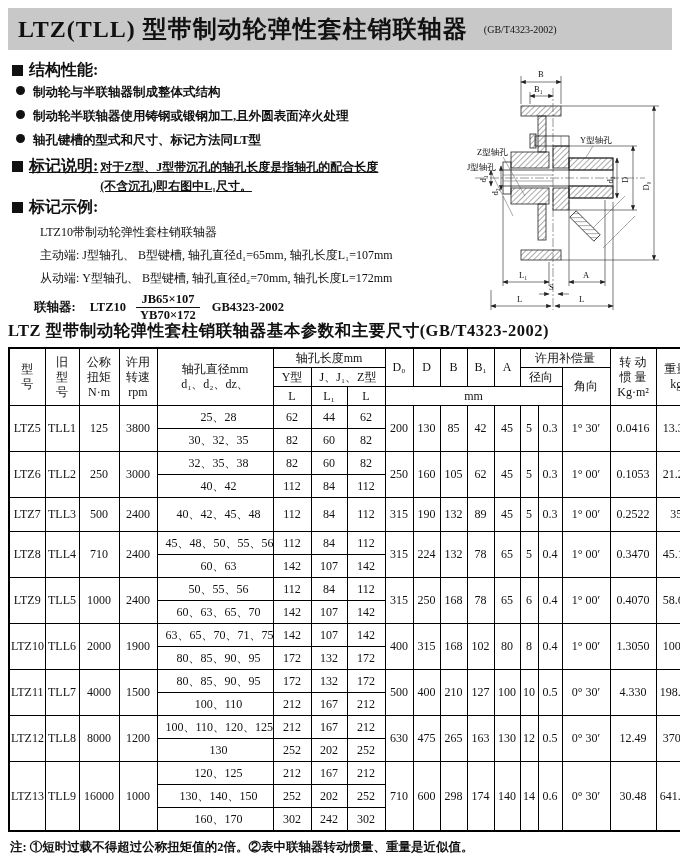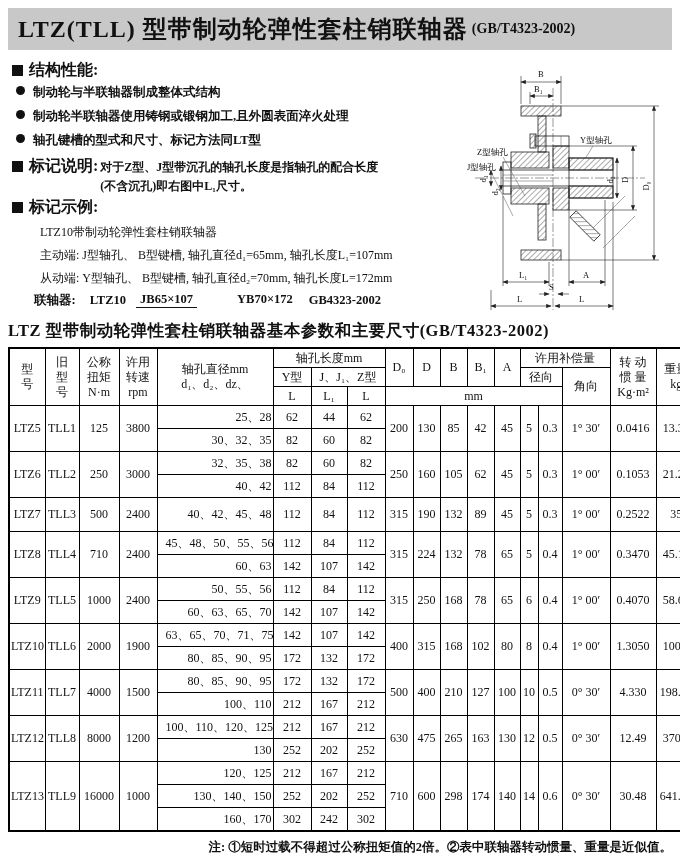--- a/index.html
+++ b/index.html
@@ -7,57 +7,57 @@
     width:680px;height:866px;box-sizing:border-box;position:relative;
     background:#fff;padding:8px 8px 0 8px;
     font-family:"Liberation Serif","DejaVu Serif",serif;color:#111;
   }
   
   .title-bar{
     background:#c8c8c8;height:42px;display:flex;align-items:center;
     padding:0 10px;margin-bottom:8px;
   }
   .title-main{font-size:24px;font-weight:bold;letter-spacing:1px;}
-  .title-paren{font-size:14px;font-weight:bold;margin-left:4px;white-space:nowrap;}
+  .title-paren{font-size:10px;font-weight:normal;margin-left:16px;white-space:nowrap;}
   
   .content{display:flex;height:256px;}
   .left-col{flex:1;min-width:0;padding-left:4px;}
   .right-col{width:237px;flex:0 0 237px;position:relative;}
   .section-head{display:flex;align-items:center;font-size:16px;font-weight:bold;margin:2px 0 3px 0;}
   .sq{width:11px;height:11px;background:#111;margin-right:6px;flex:0 0 11px;}
   .bullet{display:flex;align-items:flex-start;font-size:12.5px;font-weight:bold;margin:0 0 7px 4px;}
   .dot{width:9px;height:9px;border-radius:50%;background:#111;margin:2px 8px 0 0;flex:0 0 9px;}
-  .note-row{display:flex;align-items:flex-start;margin:4px 0 2px 0;}
+  .note-row{display:flex;align-items:flex-start;margin:4px 0 2px 0;text-decoration:underline;}
   .note-row .section-head{margin:0;}
   .note-text{font-size:12px;font-weight:bold;white-space:pre-line;line-height:1.55;margin-left:2px;padding-top:2px;}
   .example-lines{margin-left:28px;font-size:12px;font-weight:normal;line-height:1.9;}
   .coupling-line{display:flex;align-items:center;margin-left:22px;font-size:12.5px;font-weight:bold;margin-top:2px;}
   .coupling-code{margin:0 10px 0 14px;font-family:"Liberation Serif",serif;}
-  .fraction{display:inline-flex;flex-direction:row;text-align:center;font-size:12.5px;line-height:1.25;margin-right:12px;gap:36px;}
+  .fraction{display:inline-flex;flex-direction:column;text-align:center;font-size:12.5px;line-height:1.25;margin-right:12px;}
   .fraction .num{border-bottom:1px solid #111;padding:0 4px;}
   .fraction .den{padding:0 4px;}
   
   svg .hatched{fill:url(#hatch);stroke:#222;stroke-width:0.8;}
   svg .outline{fill:none;stroke:#222;stroke-width:0.8;}
   svg .dim{stroke:#222;stroke-width:0.6;fill:none;}
   svg .thin{stroke:#555;stroke-width:0.5;fill:none;}
   svg .cl{stroke:#555;stroke-width:0.6;stroke-dasharray:9 2 2 2;fill:none;}
   svg text{font-size:8.5px;fill:#111;font-family:"Liberation Serif",serif;}
   
   .table-title{text-align:left;font-size:16.5px;font-weight:bold;margin:6px 0 5px 0;letter-spacing:0.5px;}
   table.spec{border-collapse:collapse;width:664px;table-layout:fixed;border:2px solid #000;}
   table.spec th,table.spec td{
     border:1px solid #000;text-align:center;font-size:12px;font-weight:normal;
     padding:0 1px;overflow:hidden;white-space:pre-line;line-height:1.25;
   }
   table.spec thead th{height:18px;}
   table.spec td{height:22px;}
   table.spec tr.single td{height:33px;}
-  table.spec td.left{text-align:right;padding-left:8px;white-space:nowrap;}
-  .footnote{font-size:12.5px;font-weight:bold;margin:7px 0 0 2px;text-align:right;}
+  table.spec td.left{text-align:center;padding-left:8px;white-space:nowrap;}
+  .footnote{font-size:12.5px;font-weight:bold;margin:7px 0 0 2px;}
 </style>
 </head>
 <body>
 
 <div class="page">
 
   <div class="title-bar">
     <span class="title-main">LTZ(TLL) 型带制动轮弹性套柱销联轴器</span>
     <span class="title-paren">(GB/T4323-2002)</span>
   </div>

